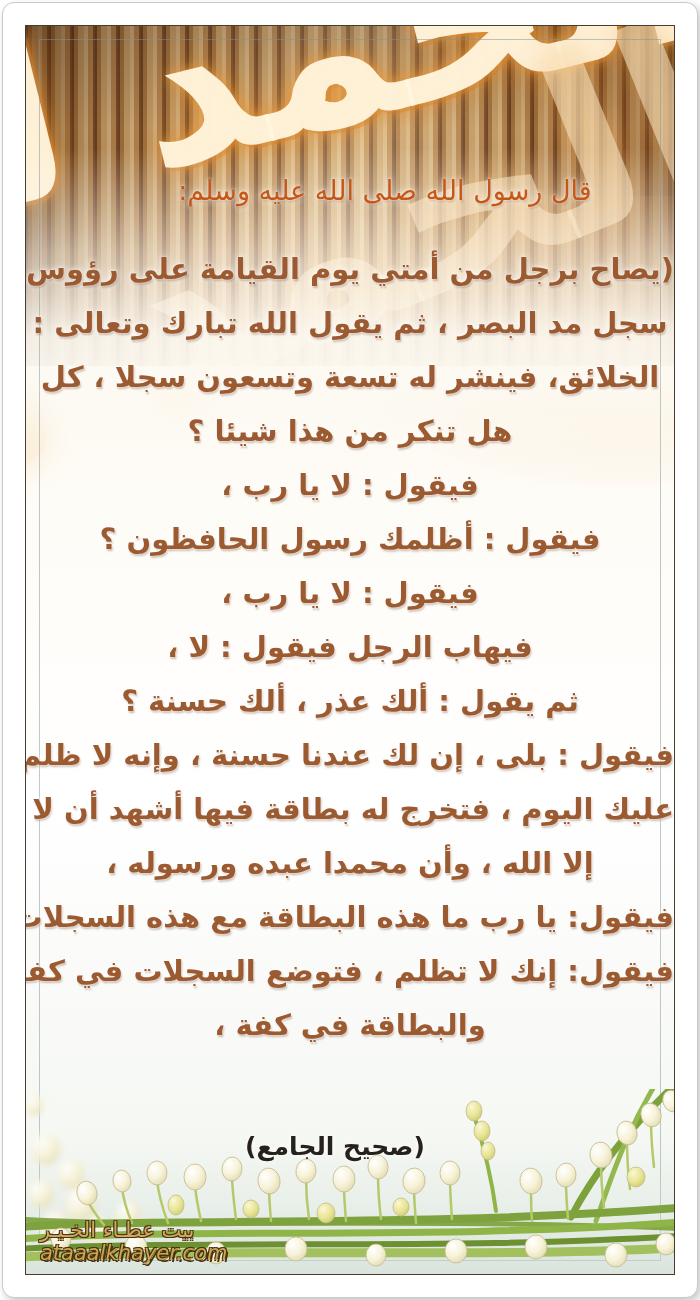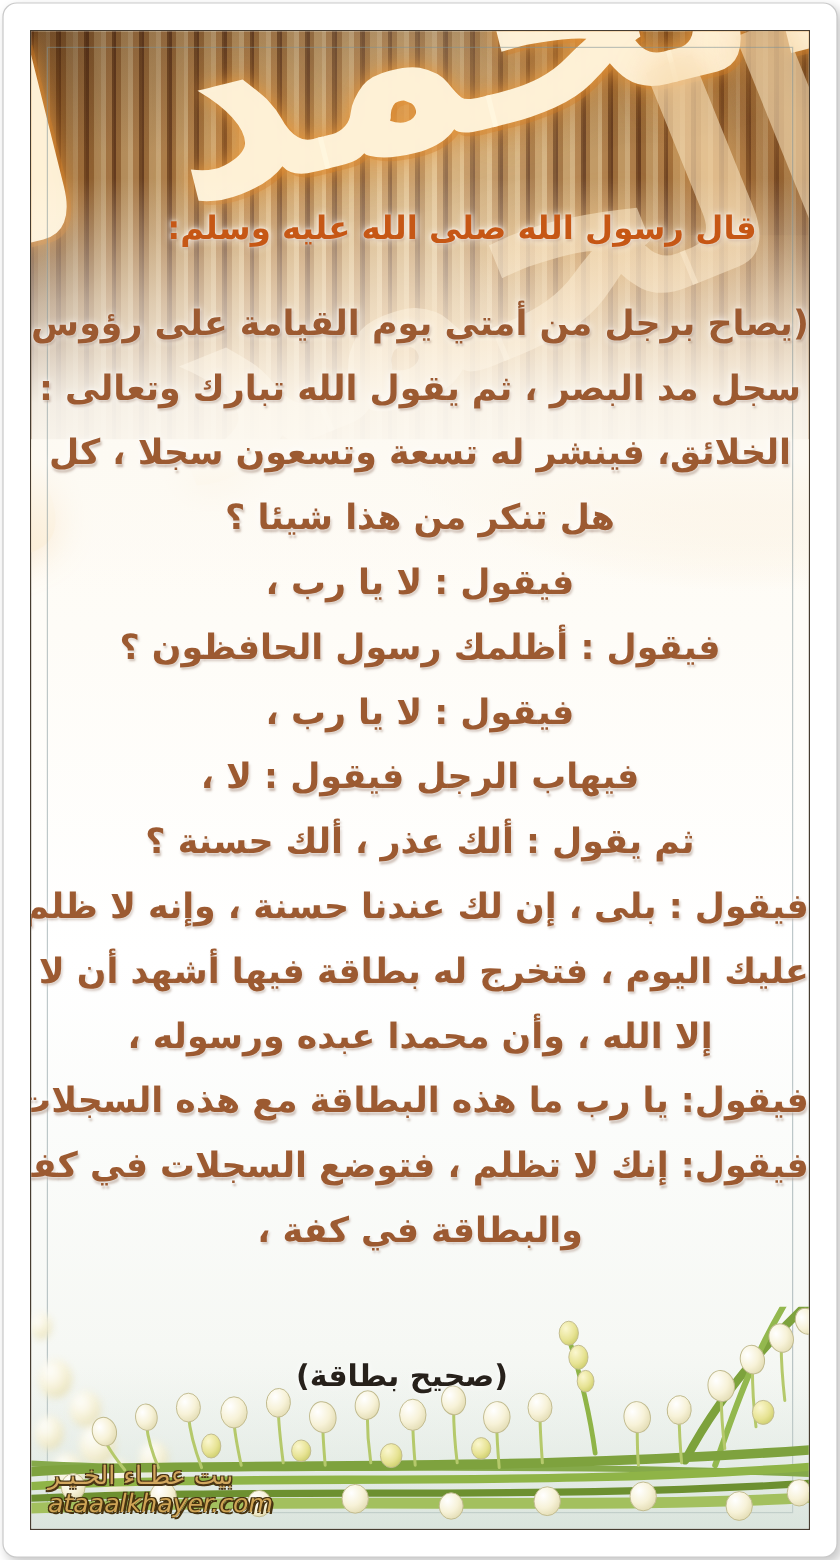--- a/index.html
+++ b/index.html
@@ -60,21 +60,21 @@
   .woodFade{
     position:absolute;left:0;top:0;right:0;height:470px;z-index:3;pointer-events:none;
     background:linear-gradient(180deg,
       rgba(254,250,242,0) 0%, rgba(254,250,242,0) 26%,
       rgba(254,250,242,.55) 48%, rgba(253,250,243,.92) 66%,
       rgba(253,250,243,.97) 76%, rgba(253,250,243,.55) 88%, rgba(253,250,243,0) 100%);
   }
   .title{
     position:absolute;left:70px;right:0;top:149px;z-index:6;
     text-align:center;direction:rtl;
-    font-size:27px;font-weight:bold;color:#c65715;white-space:nowrap;
+    font-size:27px;font-weight:normal;color:#c65715;white-space:nowrap;
     text-shadow:0 0 8px rgba(255,255,255,.95), 0 0 3px rgba(255,255,255,.85),
       1px 2px 2px rgba(130,60,15,.35);
   }
   .hadith{
     position:absolute;left:0;right:0;top:216px;z-index:6;direction:rtl;text-align:center;
   }
   .hadith .line{
     height:54px;line-height:54px;white-space:nowrap;
     font-size:29px;font-weight:bold;color:#9c5a31;
     text-shadow:0 0 7px rgba(255,255,255,.95), 0 0 2px rgba(255,255,255,.8),
@@ -130,21 +130,21 @@
       <div class="line">فيهاب الرجل فيقول : لا ،</div>
       <div class="line">ثم يقول : ألك عذر ، ألك حسنة ؟</div>
       <div class="line">فيقول : بلى ، إن لك عندنا حسنة ، وإنه لا ظلم</div>
       <div class="line">عليك اليوم ، فتخرج له بطاقة فيها أشهد أن لا إله</div>
       <div class="line">إلا الله ، وأن محمدا عبده ورسوله ،</div>
       <div class="line">فيقول: يا رب ما هذه البطاقة مع هذه السجلات ؟</div>
       <div class="line">فيقول: إنك لا تظلم ، فتوضع السجلات في كفة ،</div>
       <div class="line">والبطاقة في كفة ،</div>
     </div>
 
-    <div class="source">(صحيح بطاقة)</div>
+    <div class="source">(صحيح الجامع)</div>
 
     <svg class="flowers" viewBox="0 0 656 185" preserveAspectRatio="none">
       <defs>
         <radialGradient id="budG" cx="35%" cy="30%" r="80%">
           <stop offset="0%" stop-color="#ffffff"></stop>
           <stop offset="55%" stop-color="#f7f2d8"></stop>
           <stop offset="100%" stop-color="#e0d9ae"></stop>
         </radialGradient>
         <radialGradient id="budY" cx="35%" cy="30%" r="80%">
           <stop offset="0%" stop-color="#fbf7d0"></stop>

